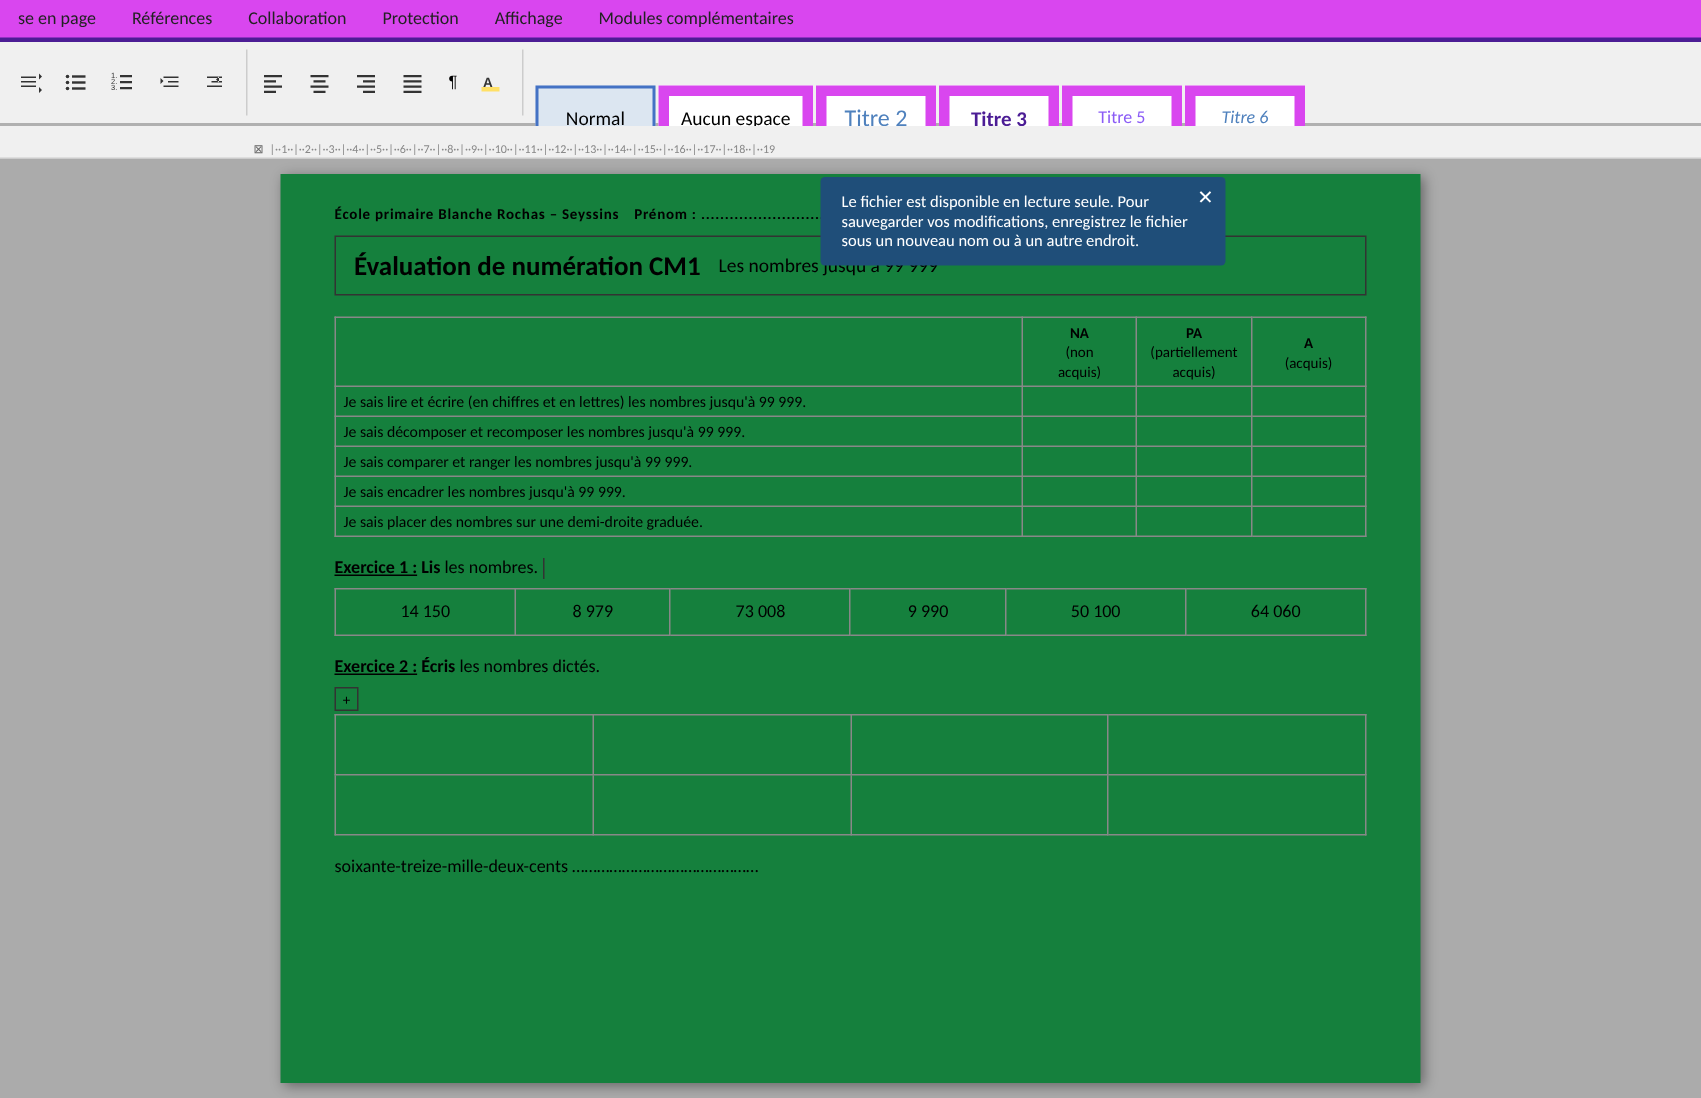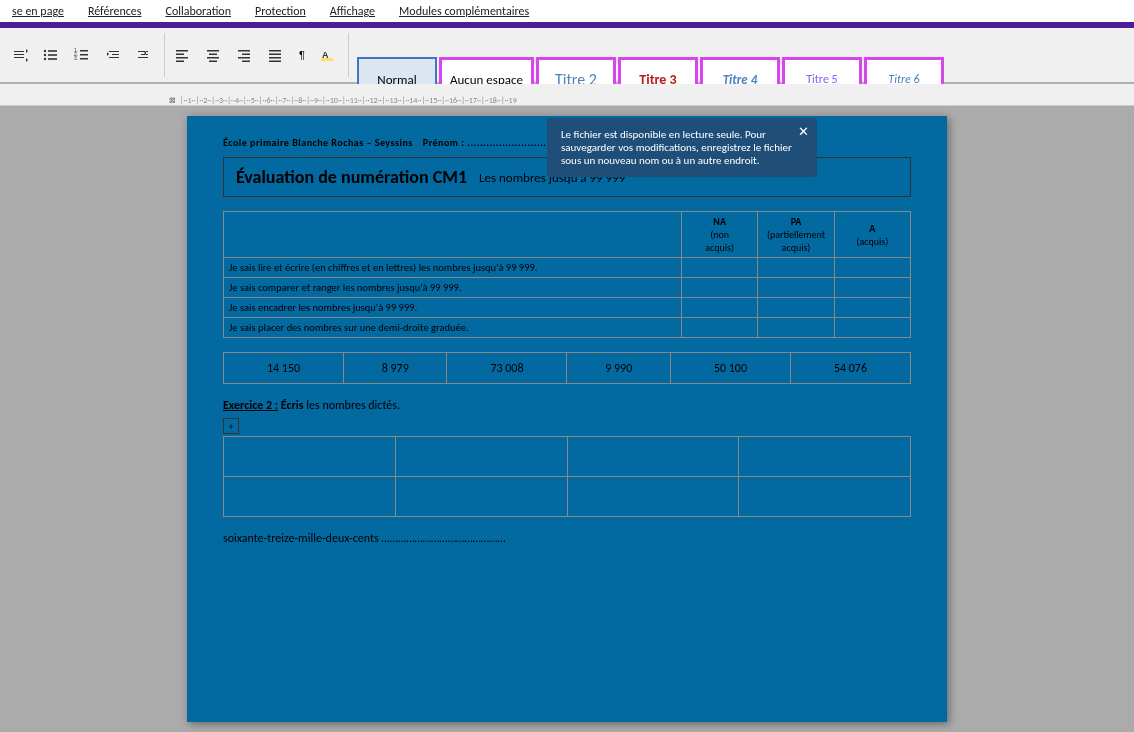--- a/index.html
+++ b/index.html
@@ -1,29 +1,28 @@
 <!DOCTYPE html>
 <html><head>
   <meta charset="utf-8">
   <style>
     * { box-sizing: border-box; margin: 0; padding: 0; }
     body { font-family: 'Calibri', 'Segoe UI', sans-serif; background: #ababab; overflow: hidden; }
 
     
     .menu-bar {
-      background: #ffffff;
-      border-bottom: 6px solid #4c1d95;
+      background: #d946ef;
+      border-bottom: 3px solid #4c1d95;
       display: flex;
       align-items: center;
       padding: 0 8px;
       height: 28px;
       font-size: 12px;
       color: #222;
       gap: 16px;
-      text-decoration: underline;
     }
     .menu-bar span { cursor: pointer; padding: 2px 4px; }
 
     
     .ribbon {
       background: #f0f0f0;
       border-bottom: 2px solid #b0b0b0;
       padding: 4px 6px;
       display: flex;
       align-items: center;
@@ -48,35 +47,35 @@
       border-radius: 2px;
       font-size: 11px;
       background: transparent;
       height: 28px;
       white-space: nowrap;
     }
     .ribbon-btn svg { width: 16px; height: 16px; }
 
     
     .style-btn {
-      border: 3px solid #d946ef;
+      border: 7px solid #d946ef;
       background: white;
       cursor: pointer;
       padding: 2px 8px;
       height: 44px;
       display: flex;
       align-items: center;
       justify-content: center;
       min-width: 80px;
       font-size: 13px;
     }
     .style-btn.active { border: 2px solid #4472C4; background: #dce6f1; }
     .style-btn-titre1 { font-size: 22px; font-weight: bold; color: #17375E; }
     .style-btn-titre2 { font-size: 16px; font-weight: normal; color: #4F81BD; }
-    .style-btn-titre3 { font-size: 14px; font-weight: bold; color: #b91c1c; margin-top: 48px; }
+    .style-btn-titre3 { font-size: 14px; font-weight: bold; color: #4c1d95; margin-top: 48px; }
     .style-btn-titre4 { font-size: 13px; font-weight: bold; color: #4F81BD; font-style: italic; }
     .style-btn-titre5 { font-size: 12px; color: #8b5cf6; }
     .style-btn-titre6 { font-size: 12px; font-style: italic; color: #4F81BD; }
 
     
     .ruler {
       background: #f0f0f0;
       height: 22px;
       border-bottom: 1px solid #ccc;
       display: flex;
@@ -99,21 +98,21 @@
     
     .doc-area {
       background: #ababab;
       padding: 10px 0;
       height: calc(732px - 28px - 56px - 22px);
       overflow-y: auto;
       display: flex;
       justify-content: center;
     }
     .page {
-      background: #0369a1;
+      background: #15803d;
       width: 760px;
       min-height: 560px;
       padding: 20px 36px 20px 36px;
       position: relative;
       box-shadow: 2px 2px 8px rgba(0,0,0,0.4);
       font-size: 11px;
     }
 
     
     .notification {
@@ -320,21 +319,20 @@
           <text x="2" y="11" font-size="9" fill="#333" font-weight="bold">A</text>
         </svg>
     </button>
   </div>
 
   <div style="display:flex; align-items:flex-end; gap:2px; padding-left:4px; overflow:hidden;">
     <div class="style-btn active">Normal</div>
     <div class="style-btn" style="font-size:13px;">Aucun espace</div>
     <div class="style-btn style-btn-titre2">Titre 2</div>
     <div class="style-btn style-btn-titre3">Titre 3</div>
-    <div class="style-btn style-btn-titre4">Titre 4</div>
     <div class="style-btn style-btn-titre5">Titre 5</div>
     <div class="style-btn style-btn-titre6">Titre 6</div>
   </div>
 </div>
 
 <div class="ruler">
   <div class="ruler-inner">
     <span style="font-size:8px; color:#666; margin-right:4px;">⊠</span>
     <span style="font-size:8px; color:#888;text-align:center;">|··1··|··2··|··3··|··4··|··5··|··6··|··7··|··8··|··9··|··10··|··11··|··12··|··13··|··14··|··15··|··16··|··17··|··18··|··19</span>
   </div>
@@ -373,20 +371,26 @@
         </tr>
       </thead>
       <tbody>
         <tr>
           <td>Je sais lire et écrire (en chiffres et en lettres) les nombres jusqu'à 99 999.</td>
           <td></td>
           <td></td>
           <td></td>
         </tr>
         <tr>
+          <td>Je sais décomposer et recomposer les nombres jusqu'à 99 999.</td>
+          <td></td>
+          <td></td>
+          <td></td>
+        </tr>
+        <tr>
           <td>Je sais comparer et ranger les nombres jusqu'à 99 999.</td>
           <td></td>
           <td></td>
           <td></td>
         </tr>
         <tr>
           <td>Je sais encadrer les nombres jusqu'à 99 999.</td>
           <td></td>
           <td></td>
           <td></td>
@@ -394,31 +398,37 @@
         <tr>
           <td>Je sais placer des nombres sur une demi-droite graduée.</td>
           <td></td>
           <td></td>
           <td></td>
         </tr>
       </tbody>
     </table>
 
     
+    <div class="exercise-title">
+      <span class="ex-num">Exercice 1 :</span>
+      <span class="ex-verb">Lis</span>
+      <span> les nombres.</span>
+      <span class="text-cursor"></span>
+    </div>
 
     
     <table class="numbers-table">
       <tbody>
         <tr>
           <td>14 150</td>
           <td>8 979</td>
           <td>73 008</td>
           <td>9 990</td>
           <td>50 100</td>
-          <td>54 076</td>
+          <td>64 060</td>
         </tr>
       </tbody>
     </table>
 
     
     <div class="exercise-title">
       <span class="ex-num">Exercice 2 :</span>
       <span class="ex-verb">Écris</span>
       <span> les nombres dictés.</span>
     </div>

